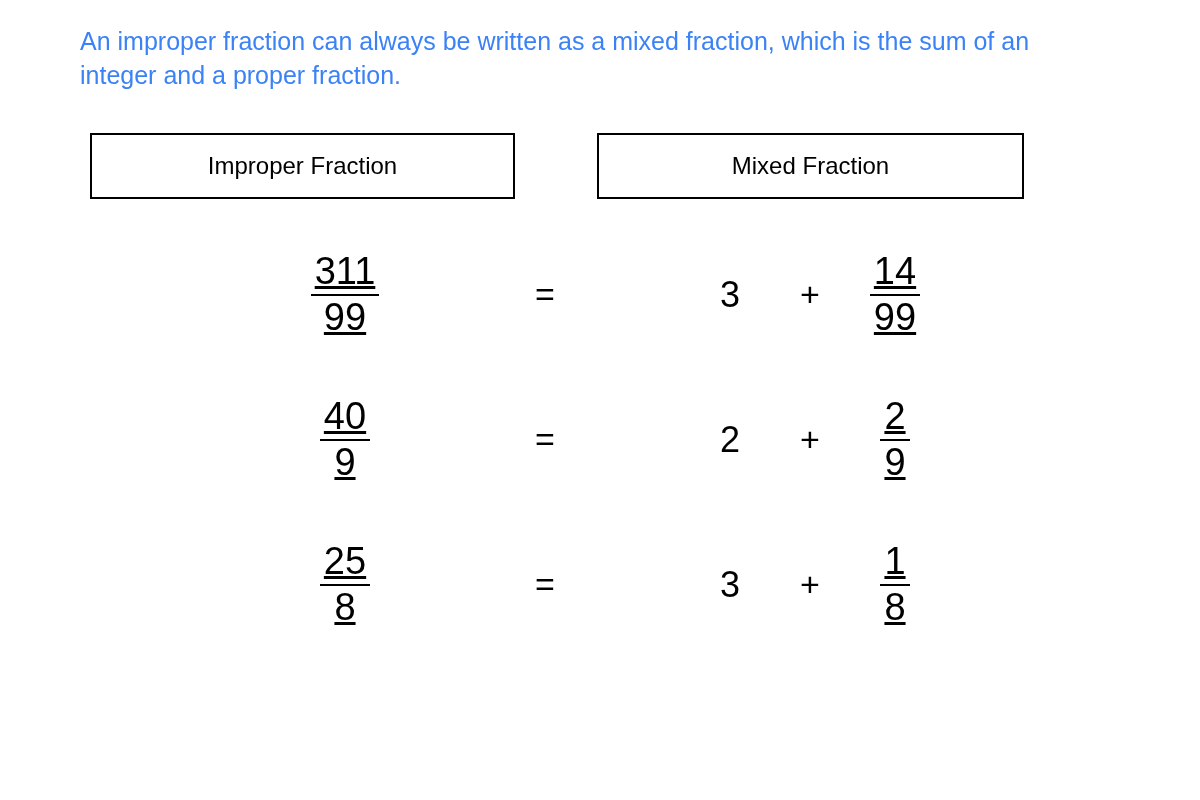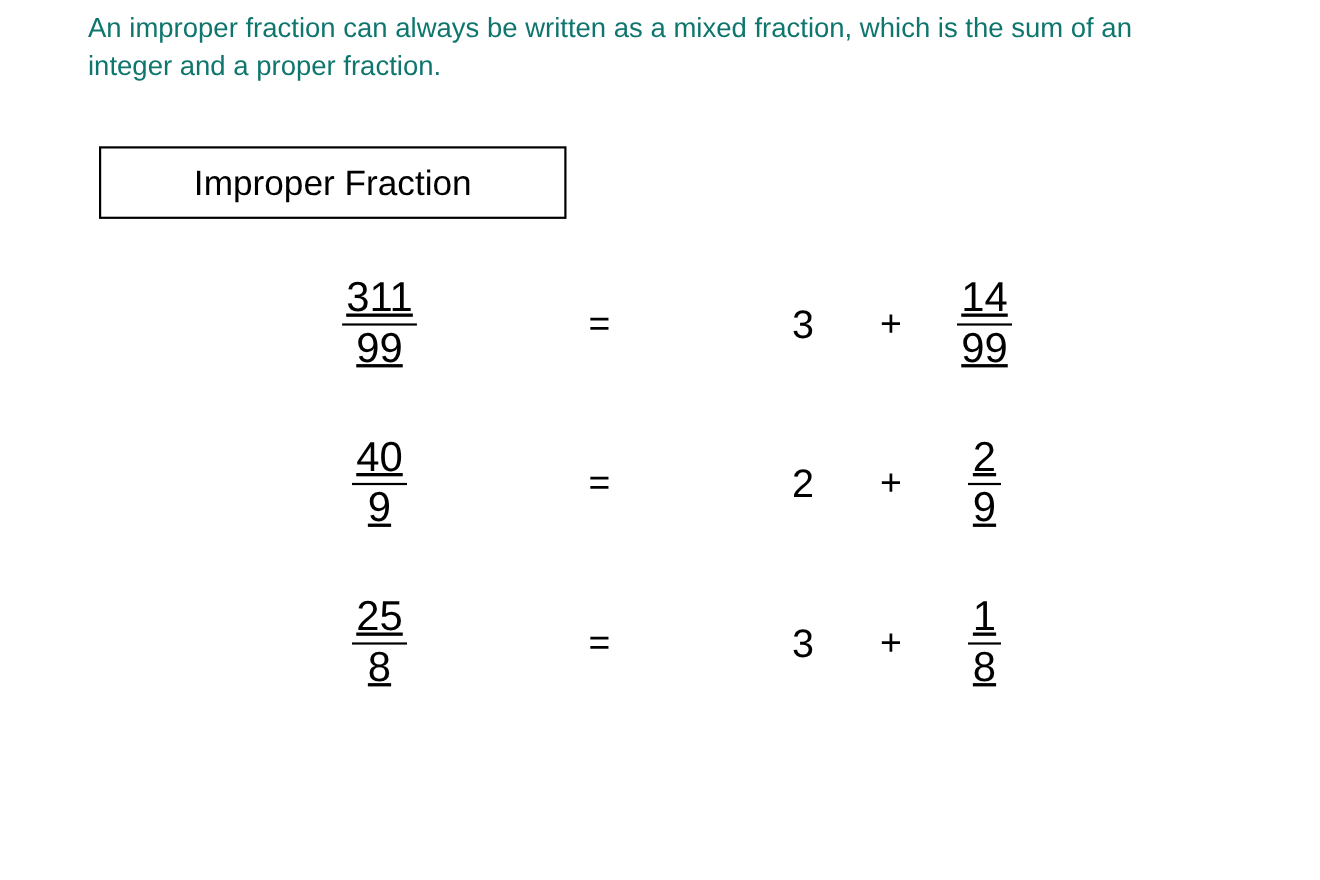--- a/index.html
+++ b/index.html
@@ -12,42 +12,42 @@
     background: #ffffff;
     font-family: "Liberation Sans", sans-serif;
     color: #000000;
     position: relative;
     overflow: hidden;
   }
 
   .intro {
     position: absolute;
     left: 80px;
-    top: 10px;
+    top: 25px;
     width: 1000px;
     font-size: 25px;
     line-height: 1.35;
-    color: #0f766e;
+    color: #3b82f6;
   }
 
   .headers {
     position: absolute;
     top: 133px;
     left: 0;
     width: 1200px;
     height: 66px;
   }
   .header-box {
     position: absolute;
     border: 2px solid #000;
     box-sizing: border-box;
     display: flex;
     align-items: center;
     justify-content: center;
-    font-size: 32px;
+    font-size: 24px;
     background: #fff;
   }
   .header-improper {
     left: 90px;
     top: 0;
     width: 425px;
     height: 66px;
   }
   .header-mixed {
     left: 597px;
@@ -129,20 +129,23 @@
 </style>
 </head>
 <body>
 
 <div class="intro">An improper fraction can always be written as a mixed fraction, which is the sum of an integer and a proper fraction.</div>
 
 <div class="headers">
   <div class="header-box header-improper">
     <span>Improper Fraction</span>
   </div>
+  <div class="header-box header-mixed">
+    <span>Mixed Fraction</span>
+  </div>
 </div>
 
 <div class="rows">
 
   <div class="row">
     <div class="cell cell-improper">
       <span class="frac">
         <span class="num">311</span>
         <span class="den">99</span>
       </span>

